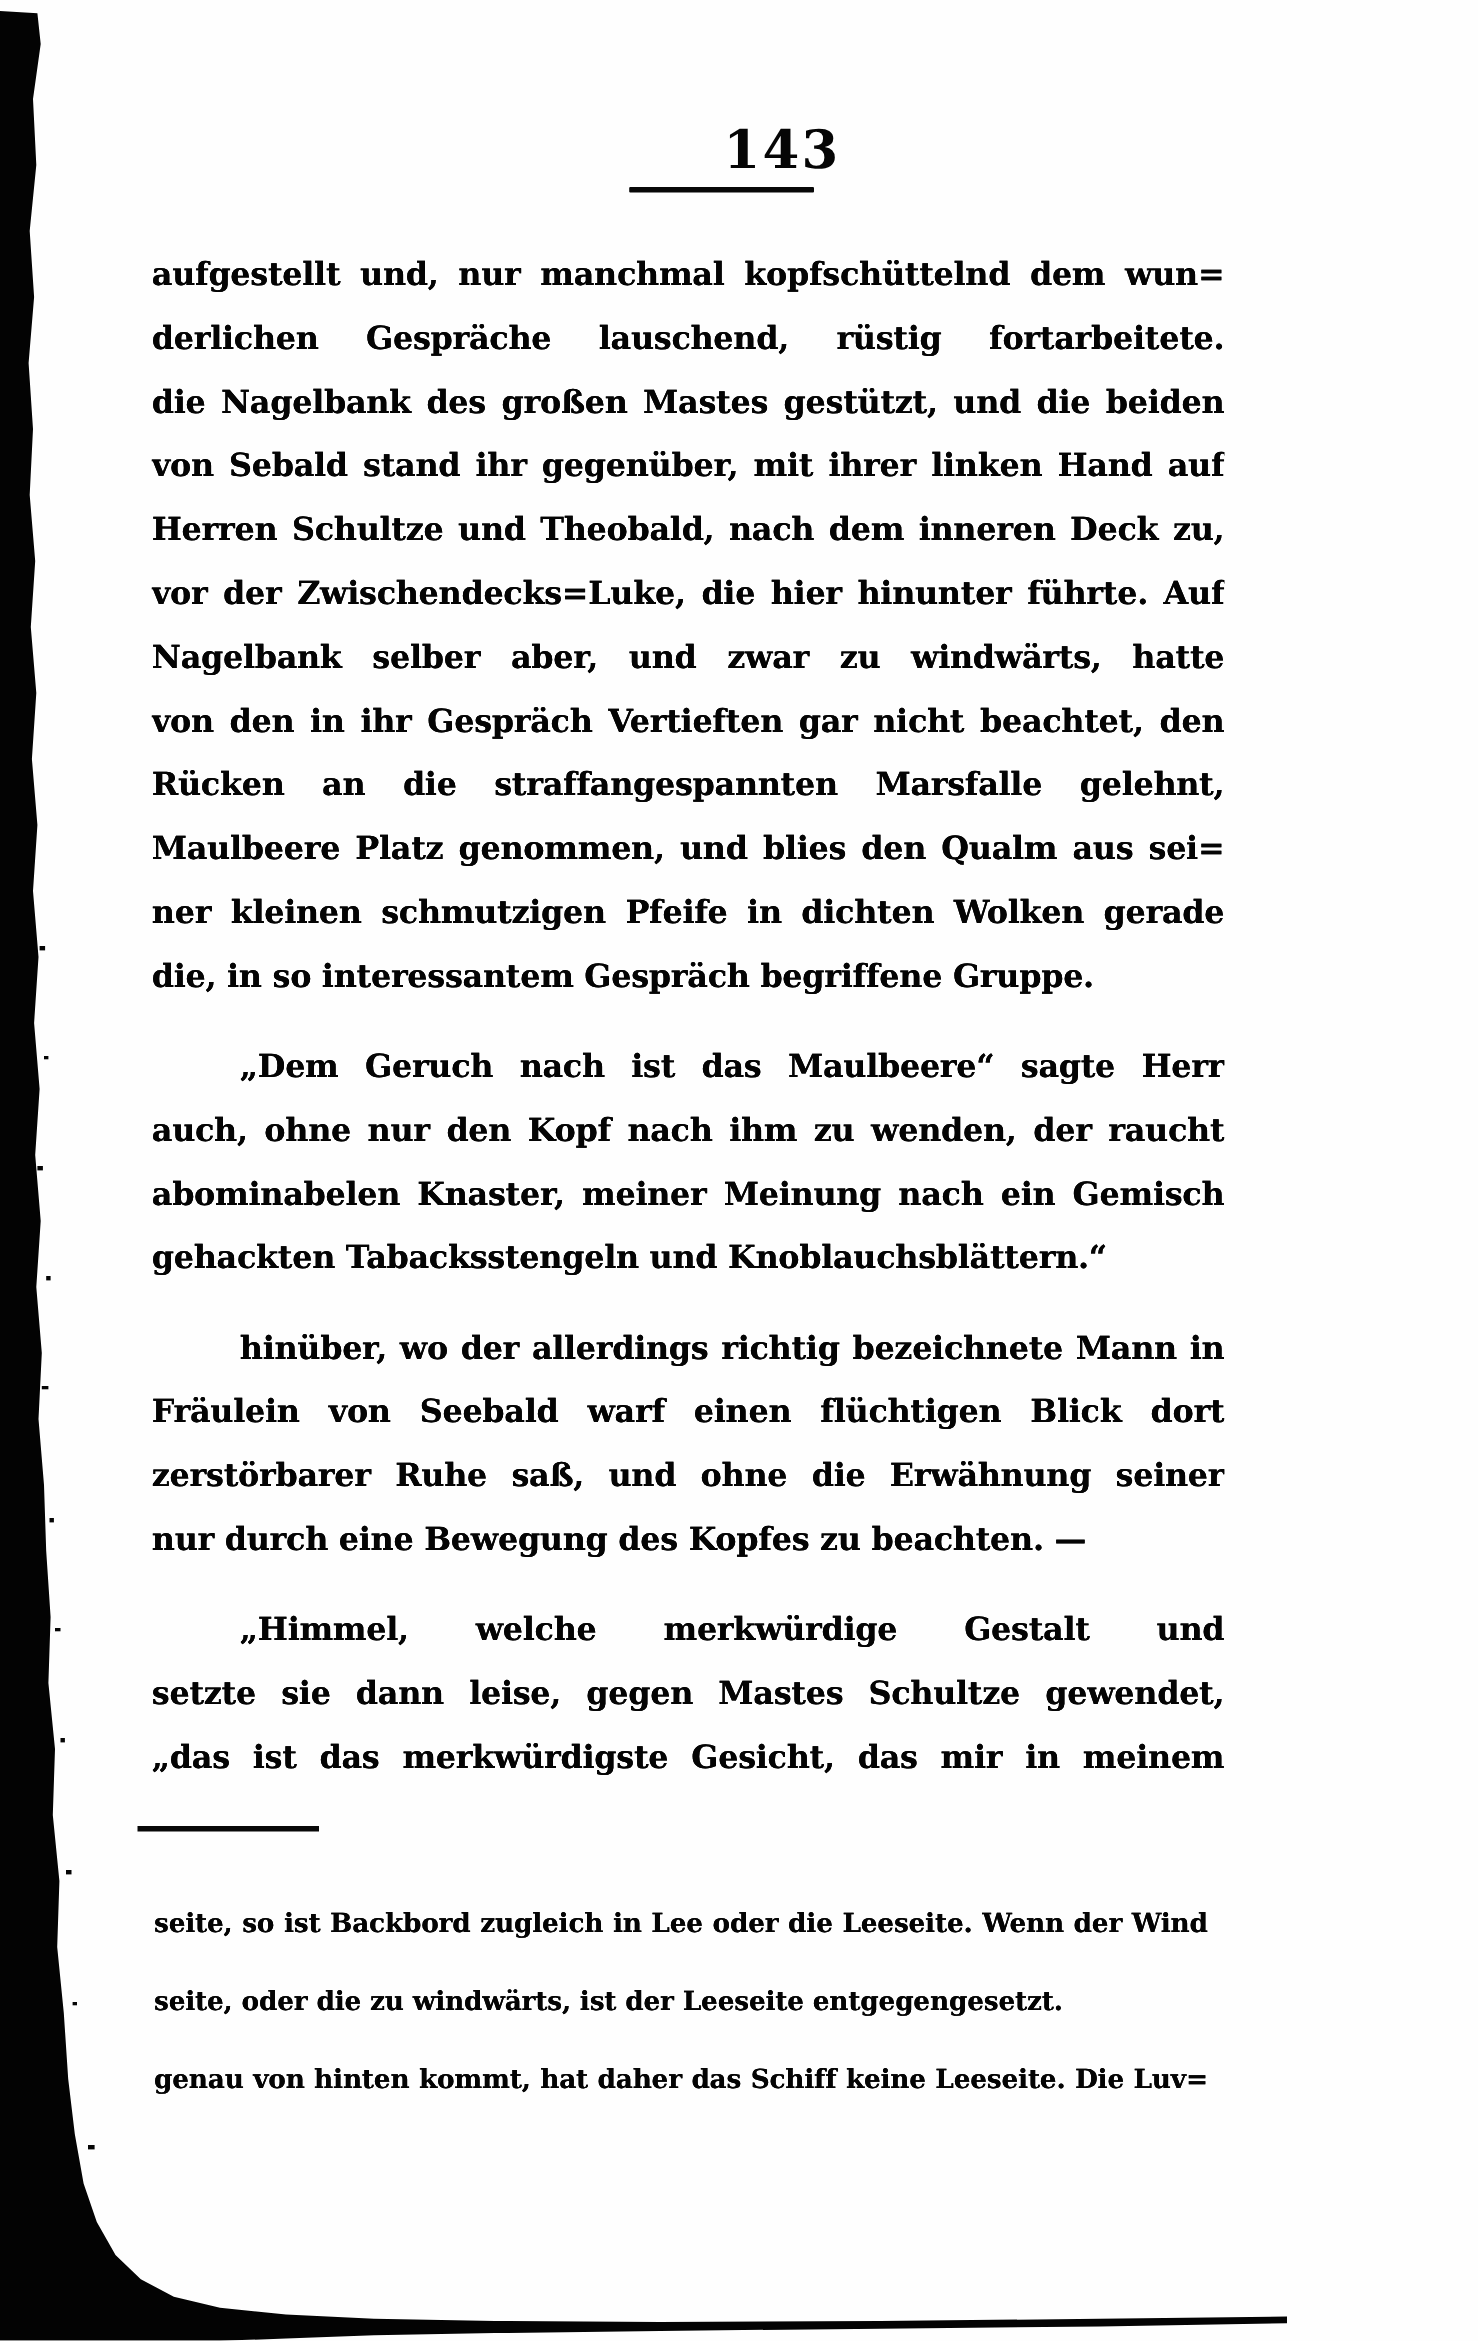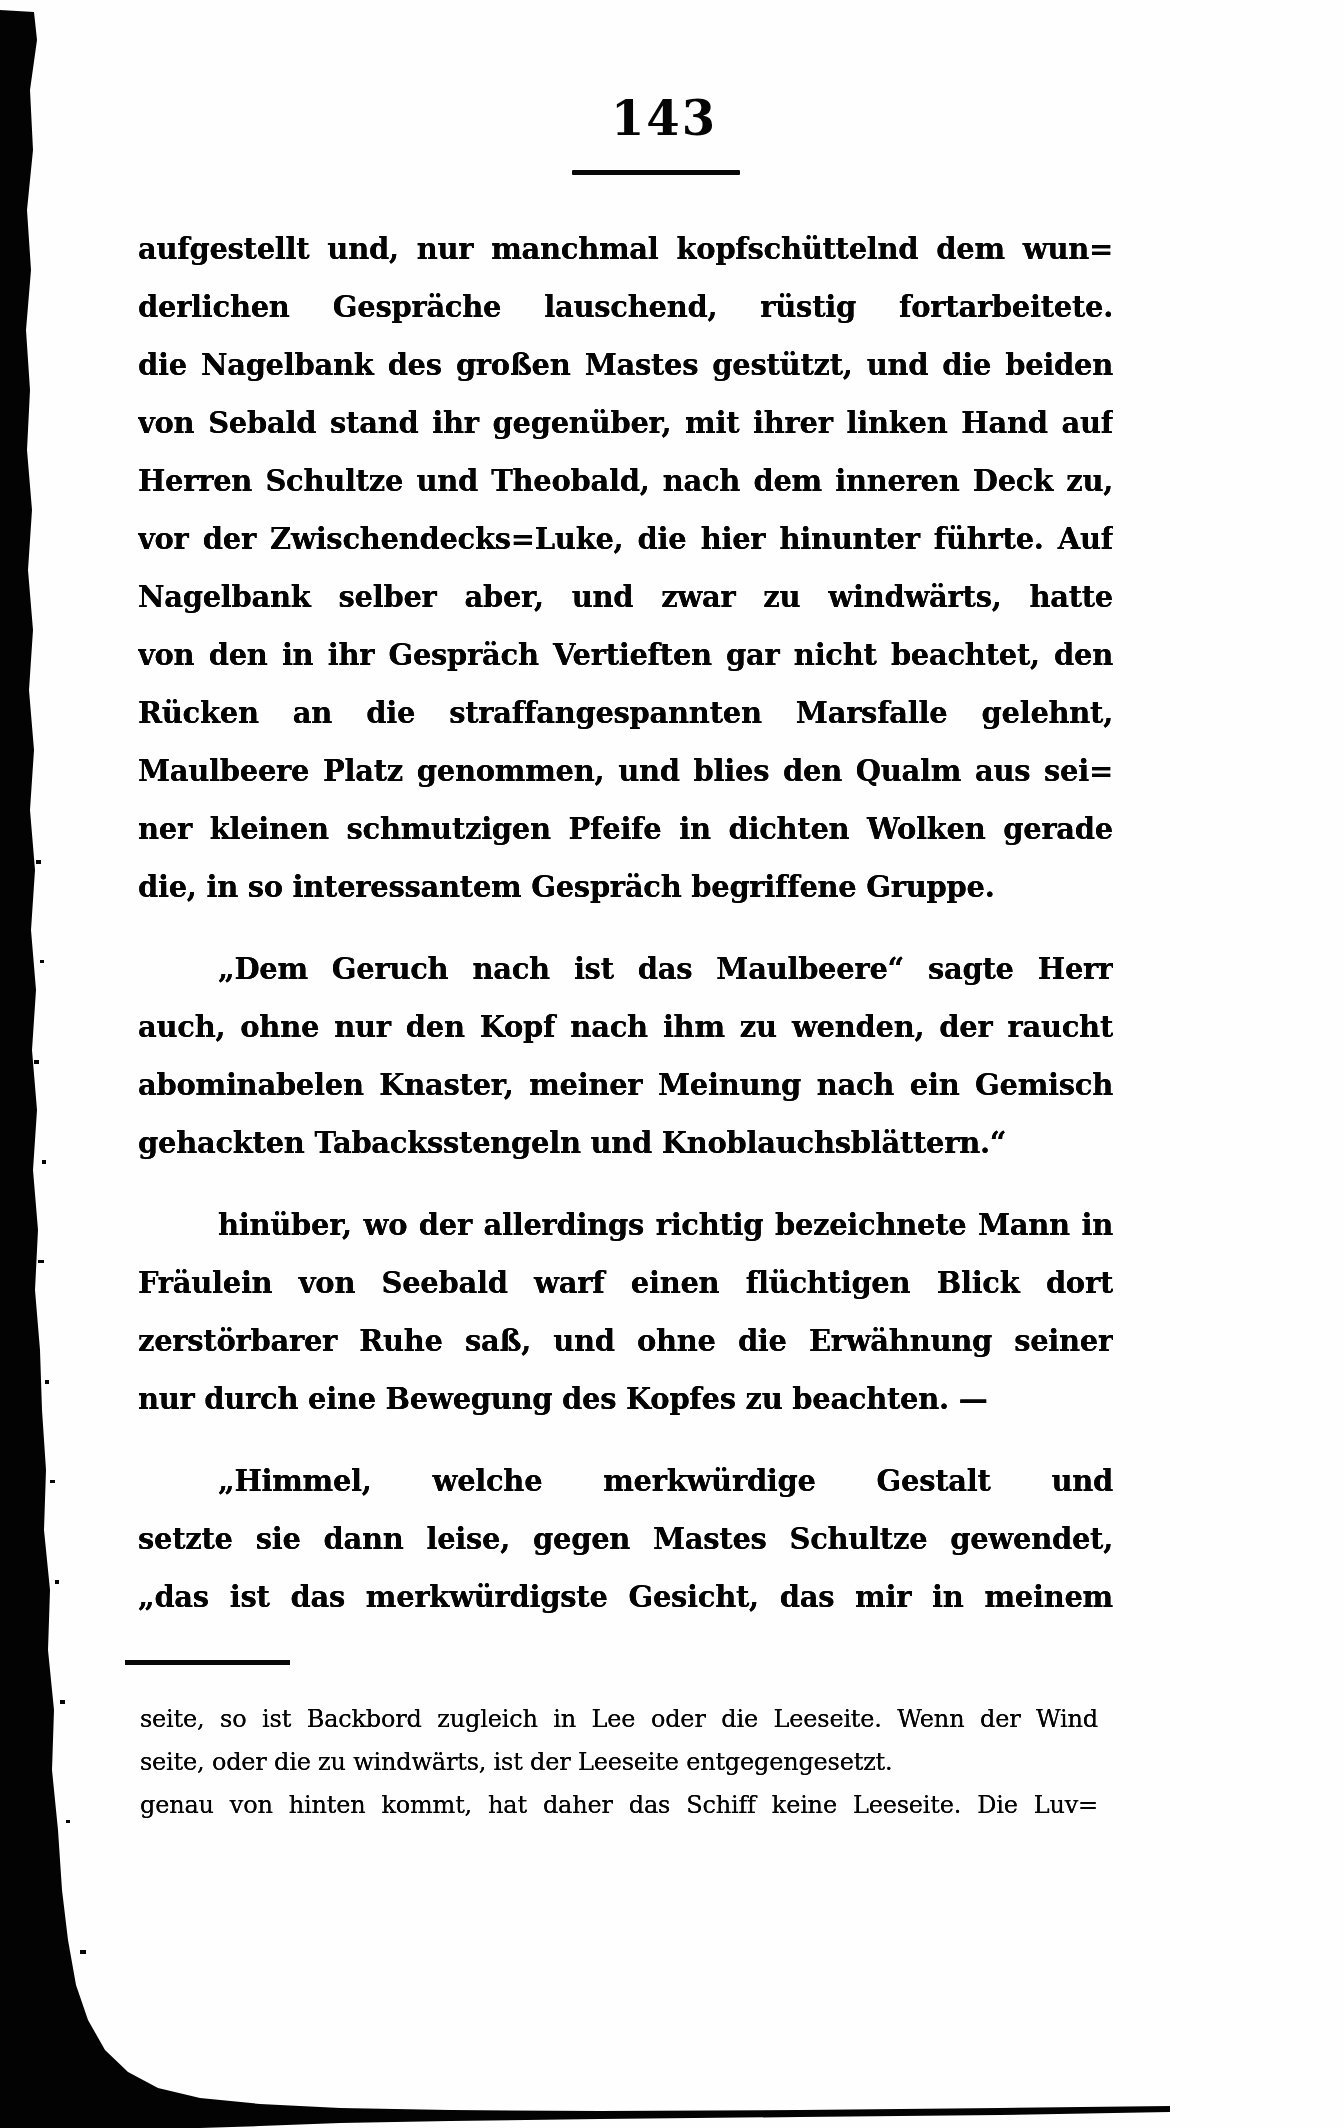--- a/index.html
+++ b/index.html
@@ -18,24 +18,24 @@
   }
   .edge-svg {
     position: absolute;
     top: 0; left: 0;
     width: 1344px;
     height: 2128px;
     pointer-events: none;
   }
   .pagenum {
     position: absolute;
-    top: 90px;
+    top: 109px;
     left: 564px;
     width: 200px;
-    text-align: center;
+    text-align: right;
     font-size: 48px;
     font-weight: 700;
     letter-spacing: 2px;
     color: #050505;
   }
   .pagenum-rule {
     position: absolute;
     top: 170px;
     left: 572px;
     width: 168px;
@@ -76,26 +76,27 @@
   .footnote {
     position: absolute;
     left: 140px;
     top: 1698px;
     width: 958px;
   }
   .fline {
     height: 43px;
     line-height: 43px;
     font-size: 24px;
-    font-weight: 400;
+    font-weight: 700;
     letter-spacing: -0.2px;
     text-align: justify;
     text-align-last: justify;
     text-shadow: 0 0 0.5px #000;
     overflow: hidden;
+    margin-top: 28px;
   }
   .fline.endline { text-align-last: left; }
 </style>
 </head>
 <body>
 
 <div class="scan-page">
 
   <svg class="edge-svg" viewBox="0 0 1344 2128" xmlns="http://www.w3.org/2000/svg" aria-hidden="true">
     <path fill="#030303" d="

